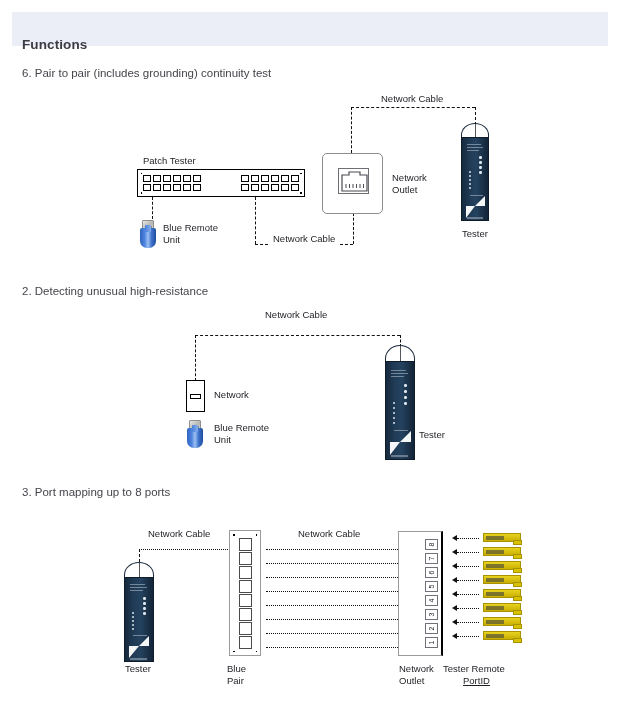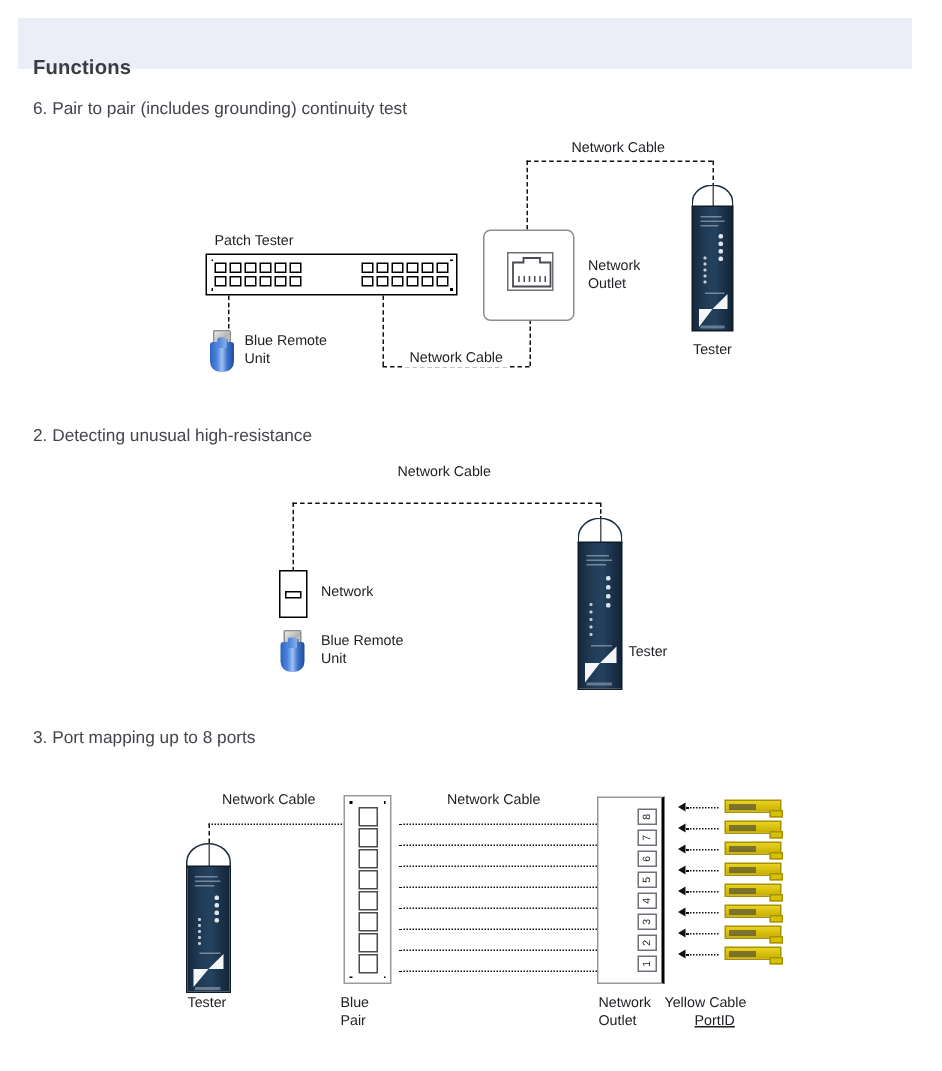--- a/index.html
+++ b/index.html
@@ -619,15 +619,15 @@
     <div class="ybody"></div>
     <div class="ytab"></div>
     <div class="ylbl"></div>
   </div>
   <div class="yplug" style="left:483px; top:631px;">
     <div class="ybody"></div>
     <div class="ytab"></div>
     <div class="ylbl"></div>
   </div>
 
-  <div class="lbl" style="left:443px; top:663px;">Yellow Cable</div>
+  <div class="lbl" style="left:443px; top:663px;">Tester Remote</div>
   <div class="lbl" style="left:463px; top:675px;text-decoration:underline;">PortID</div>
 </div>
 
 </body></html>

